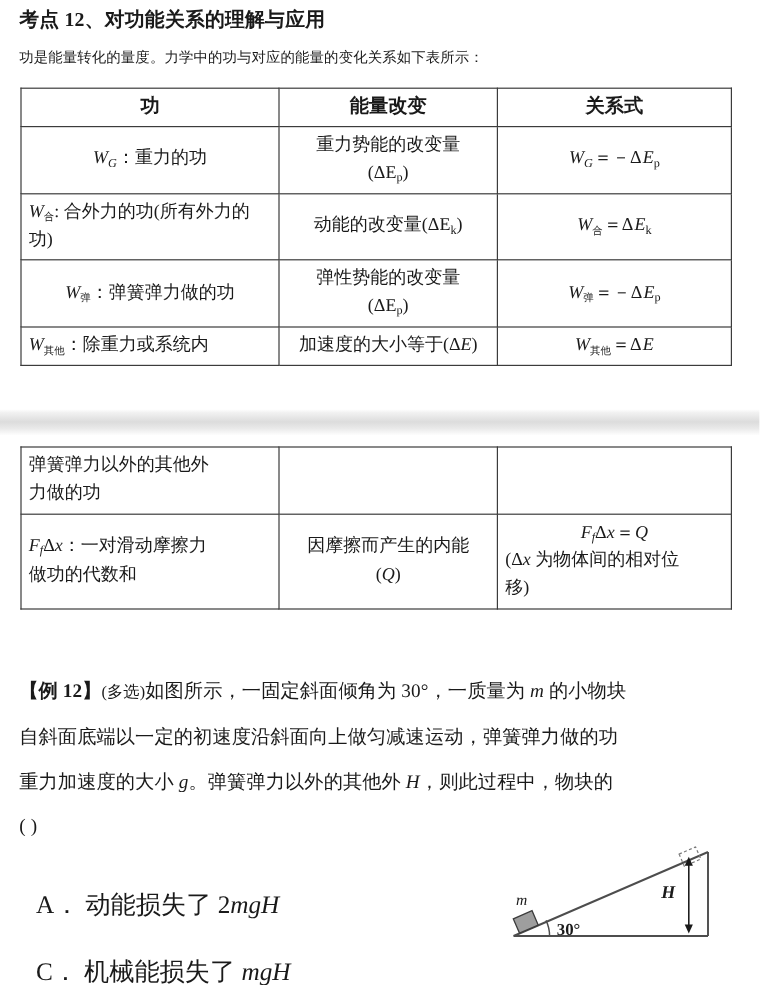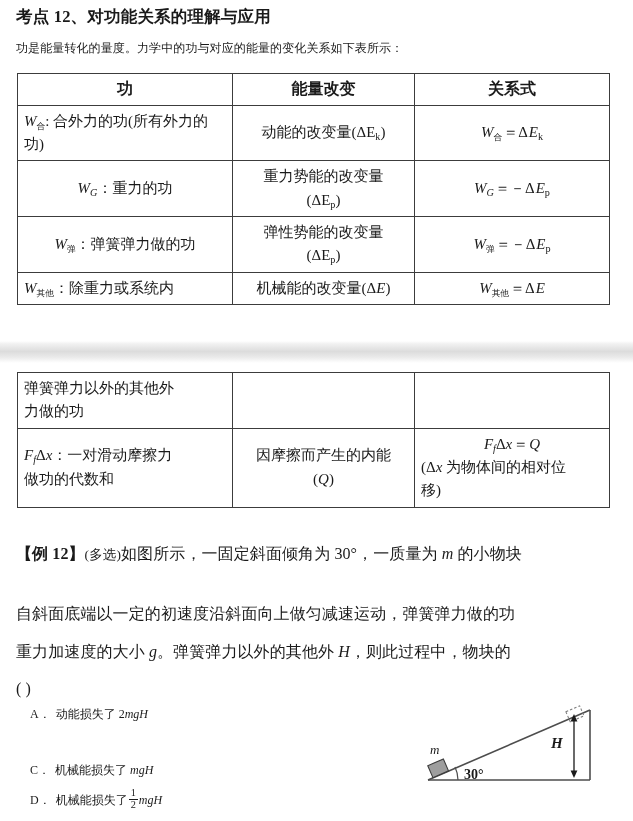--- a/index.html
+++ b/index.html
@@ -105,32 +105,33 @@
   }
 
   
   .example-line {
     position: absolute;
     left: 16px;
     font-size: 16px;
     white-space: nowrap;
     letter-spacing: 0.1px;
   }
-  #example-line-1 { top: 544px; }
+  #example-line-1 { top: 566px; }
   #example-line-2 { top: 604px; }
   #example-line-3 { top: 642px; }
   #example-line-4 { top: 680px; }
   .ex-tag { font-weight: bold; }
   .ex-small { font-size: 13.5px; }
 
   .option {
     position: absolute;
     left: 30px;
-    font-size: 12px;
-    white-space: nowrap;
+    font-size: 21px;
+    white-space: nowrap;
+    margin-top: 34px;
   }
   #option-a { top: 706px; }
   #option-b { top: 734px; }
   #option-c { top: 762px; }
   #option-d { top: 788px; }
   .opt-key { margin-right: 5px; }
 
   
   #incline-figure {
     position: absolute;
@@ -158,40 +159,40 @@
     <thead>
       <tr>
         <th>功</th>
         <th>能量改变</th>
         <th>关系式</th>
       </tr>
     </thead>
     <tbody>
 
       <tr>
+        <td class="c-center"><span class="mi">W</span><sub class="it">G</sub><span>：重力的功</span></td>
+        <td class="c-center"><span>重力势能的改变量</span><br><span>(ΔE</span><sub>p</sub><span>)</span></td>
+        <td class="c-center"><span class="mi">W</span><sub class="it">G</sub><span class="op">＝－Δ</span><span class="mi">E</span><sub>p</sub></td>
+      </tr>
+
+      <tr>
         <td class="c-left"><span class="mi">W</span><sub class="cjk">合</sub><span>: 合外力的功(所有外力的功)</span></td>
         <td class="c-center"><span>动能的改变量(ΔE</span><sub>k</sub><span>)</span></td>
         <td class="c-center"><span class="mi">W</span><sub class="cjk">合</sub><span class="op">＝Δ</span><span class="mi">E</span><sub>k</sub></td>
       </tr>
 
       <tr>
-        <td class="c-center"><span class="mi">W</span><sub class="it">G</sub><span>：重力的功</span></td>
-        <td class="c-center"><span>重力势能的改变量</span><br><span>(ΔE</span><sub>p</sub><span>)</span></td>
-        <td class="c-center"><span class="mi">W</span><sub class="it">G</sub><span class="op">＝－Δ</span><span class="mi">E</span><sub>p</sub></td>
-      </tr>
-
-      <tr>
         <td class="c-center"><span class="mi">W</span><sub class="cjk">弹</sub><span>：弹簧弹力做的功</span></td>
         <td class="c-center"><span>弹性势能的改变量</span><br><span>(ΔE</span><sub>p</sub><span>)</span></td>
         <td class="c-center"><span class="mi">W</span><sub class="cjk">弹</sub><span class="op">＝－Δ</span><span class="mi">E</span><sub>p</sub></td>
       </tr>
 
       <tr>
         <td class="c-left"><span class="mi">W</span><sub class="cjk">其他</sub><span>：除重力或系统内</span></td>
-        <td class="c-center"><span>机械能的改变量(Δ</span><span class="mi">E</span><span>)</span></td>
+        <td class="c-center"><span>加速度的大小等于(Δ</span><span class="mi">E</span><span>)</span></td>
         <td class="c-center"><span class="mi">W</span><sub class="cjk">其他</sub><span class="op">＝Δ</span><span class="mi">E</span></td>
       </tr>
     </tbody>
   </table>
 
   <div id="page-break-band"></div>
 
   <table class="tbl" id="table-work-energy-cont">
     <colgroup>
       <col class="col-a">

